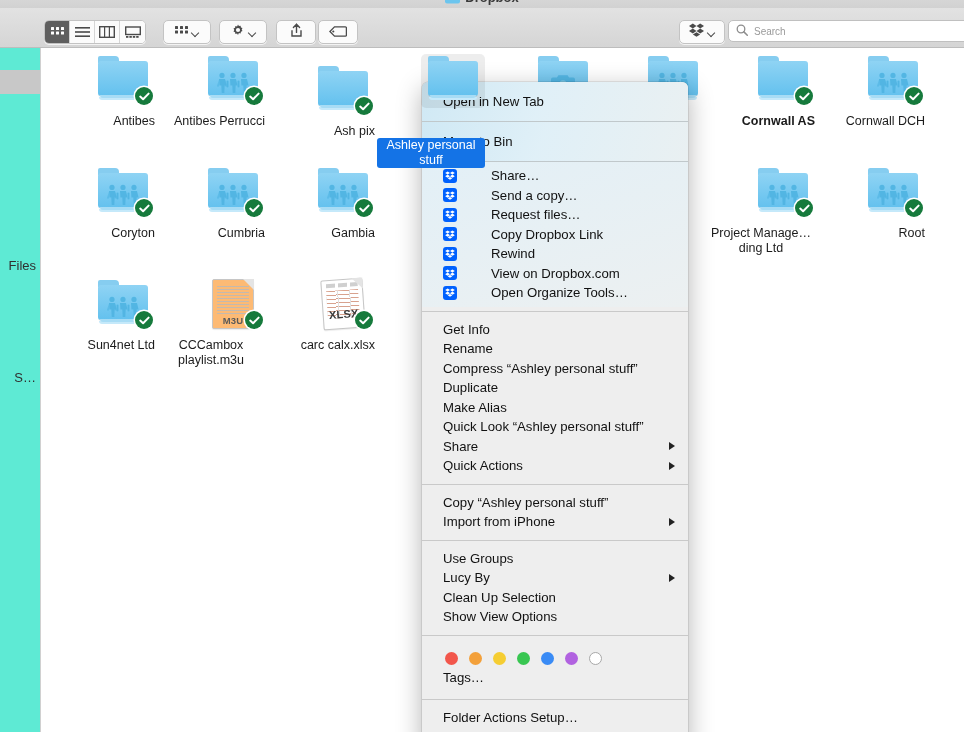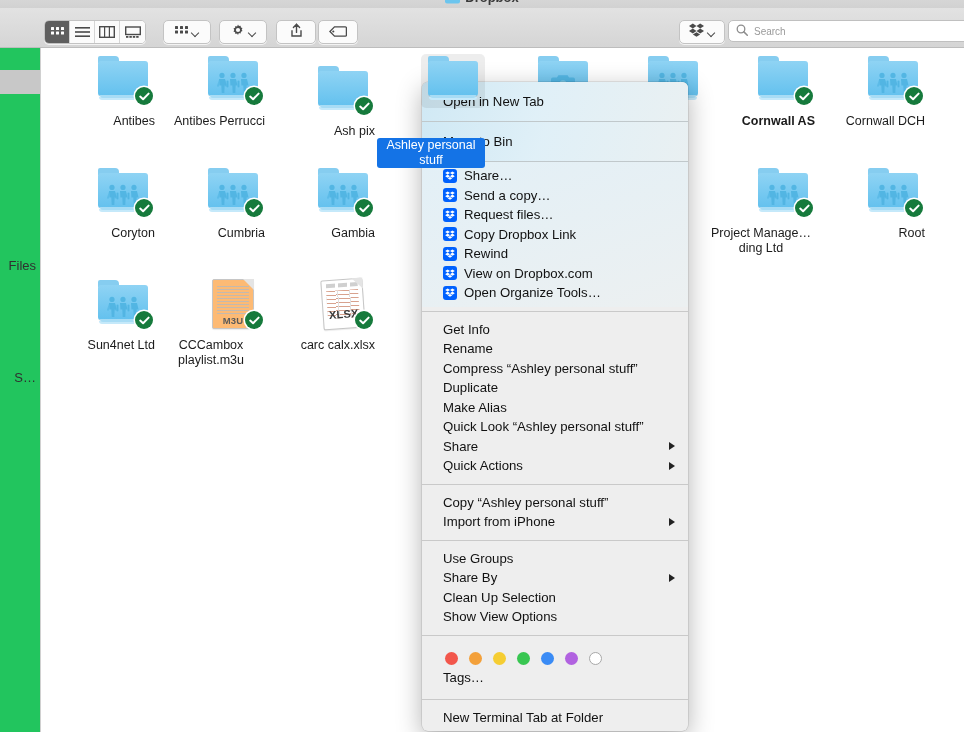--- a/index.html
+++ b/index.html
@@ -79,21 +79,21 @@
   .searchbox {
     position: absolute; top: 12px; left: 728px; width: 250px; height: 22px;
     background: #fff; border: 1px solid #c0c0c0; border-radius: 5px;
     display: flex; align-items: center; gap: 6px; padding: 0 7px;
   }
   .searchbox .sph { color: #9a9a9a; font-size: 10px; }
 
   
   .sidebar {
     position: absolute; left: 0; top: 48px; width: 41px; height: 684px;
-    background: #22c55e;
+    background: #5eead4;
     border-right: 1px solid #d0d0d0;
     overflow: hidden;
   }
   .sb-row {
     position: absolute; right: 4px;
     font-size: 13px; color: #303030; white-space: nowrap;
     text-align: right;
   }
   .sb-sel {
     position: absolute; left: 0; right: 0; height: 24px;
@@ -221,21 +221,21 @@
   }
   .mi.tall { height: 31px; }
   .mi .label { line-height: 1; }
   .mi .sub {
     position: absolute; right: 13px; top: 50%; transform: translateY(-50%);
     width: 0; height: 0;
     border-left: 6px solid #222;
     border-top: 4.5px solid transparent;
     border-bottom: 4.5px solid transparent;
   }
-  .mi.with-icon { padding-left: 21px; }
+  .mi.with-icon { padding-left: 21px; gap: 27px; }
   .mi .dbx {
     width: 14px; height: 14px; border-radius: 3px;
     background: #0061fe;
     display: inline-flex; align-items: center; justify-content: center;
     margin-right: 7px; flex: 0 0 auto;
   }
   .sep { height: 1px; background: #c9c9c9; margin: 4px 0; }
   .sep.solid { background: #c0c8cb; margin: 0; }
   .grp { padding: 4px 0; }
 
@@ -930,21 +930,21 @@
           <span class="label">Import from iPhone</span>
           <span class="sub"></span>
         </div>
       </div>
       <div class="sep"></div>
       <div class="grp">
         <div class="mi">
           <span class="label">Use Groups</span>
         </div>
         <div class="mi">
-          <span class="label">Share By</span>
+          <span class="label">Lucy By</span>
           <span class="sub"></span>
         </div>
         <div class="mi">
           <span class="label">Clean Up Selection</span>
         </div>
         <div class="mi">
           <span class="label">Show View Options</span>
         </div>
       </div>
       <div class="sep"></div>
@@ -956,18 +956,21 @@
           <div class="tagdot" style="background: rgb(56, 198, 81);"></div>
           <div class="tagdot" style="background: rgb(58, 139, 245);"></div>
           <div class="tagdot" style="background: rgb(177, 98, 224);"></div>
           <div class="tagdot none"></div>
         </div>
         <div class="tagmore">Tags…</div>
       </div>
       <div class="sep"></div>
       <div class="grp">
         <div class="mi">
+          <span class="label">Folder Actions Setup…</span>
+        </div>
+        <div class="mi">
           <span class="label">New Terminal Tab at Folder</span>
         </div>
       </div>
     </div>
 
 </div>
 
 </body></html>

